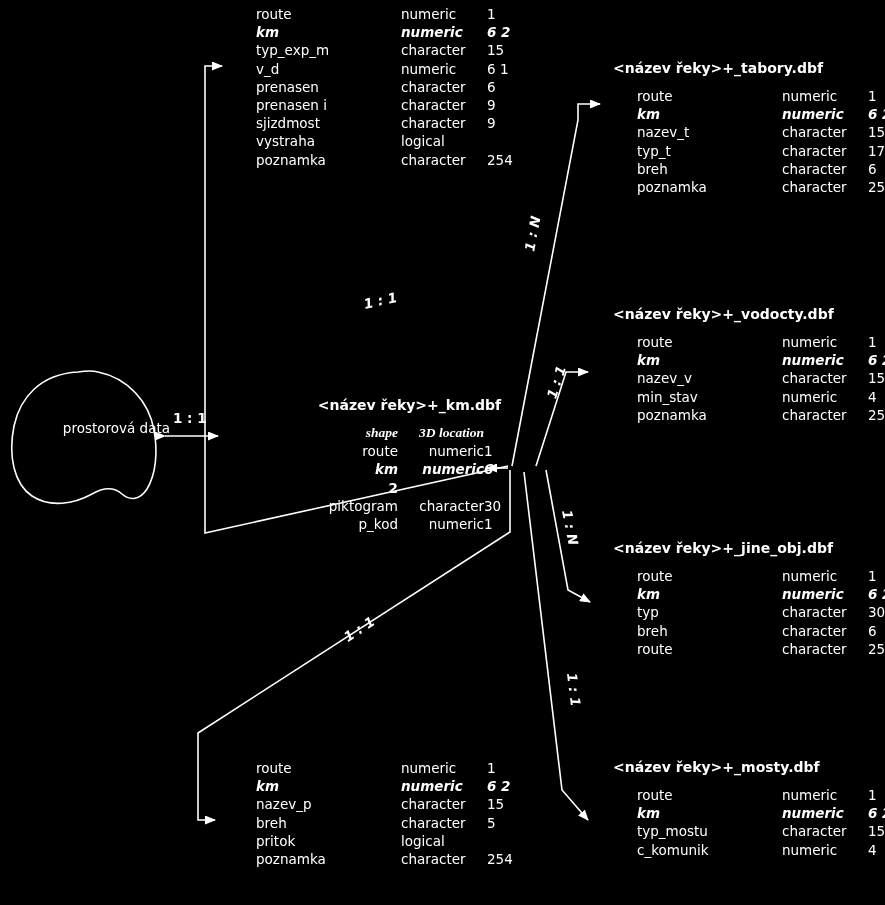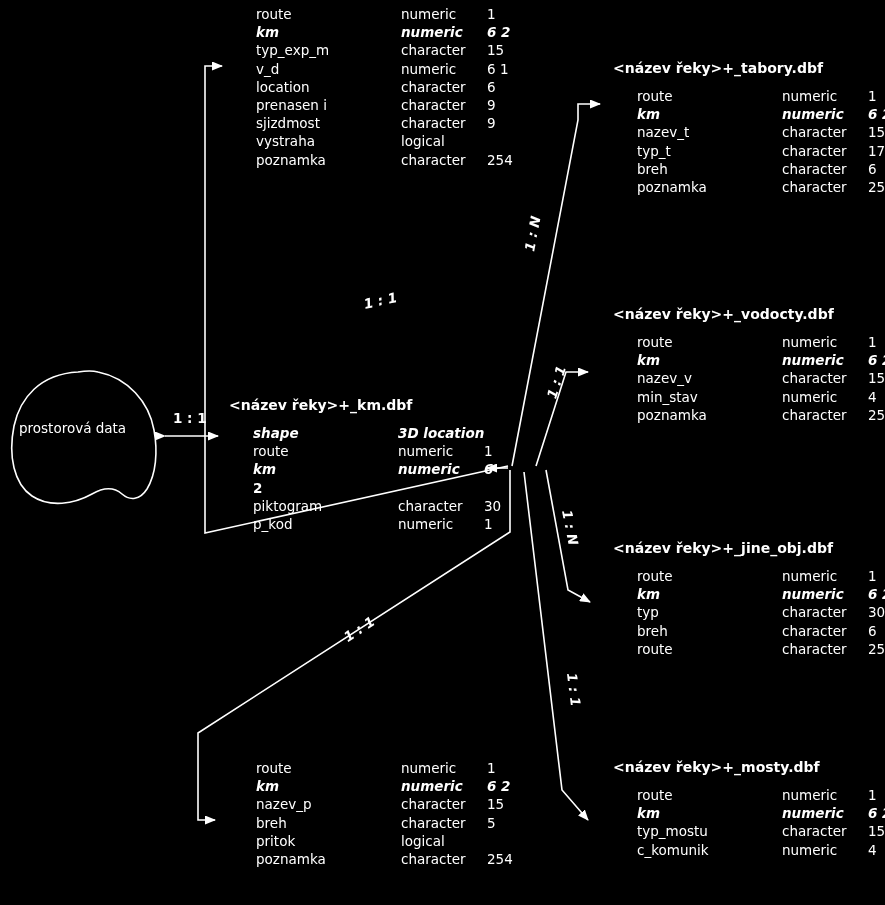--- a/index.html
+++ b/index.html
@@ -18,21 +18,21 @@
     margin:0 0 11px 0;
   }
   .rows{display:block;margin-left:24px;}
   .row{
     display:flex;font-size:13.5px;line-height:18.2px;white-space:nowrap;
   }
   .fname{width:145px;flex:0 0 145px;}
   .ftype{width:86px;flex:0 0 86px;}
   .flen{flex:0 0 auto;}
   .row.key .fname,.row.key .ftype,.row.key .flen{font-weight:bold;font-style:italic;}
-  .row.shape .fname,.row.shape .ftype{font-weight:bold;font-style:italic;}
+  .row.shape .fname,.row.shape .ftype{font-weight:bold;font-style:italic;font-family:Liberation Serif, serif;}
   .row.cont .fname{font-weight:bold;}
 
   .blob-label{
     position:absolute;font-size:13.5px;white-space:nowrap;
   }
   .rel-label{
     position:absolute;font-size:13.5px;font-weight:bold;font-style:italic;
     white-space:nowrap;
   }
   .rel-h{font-style:normal;font-weight:bold;}
@@ -71,21 +71,21 @@
     <path d="M78,372 C40,374 20,398 14,426 C8,456 14,484 32,496
              C50,508 74,504 92,494 C104,487 114,487 122,494
              C130,501 140,500 147,489 C156,474 158,452 154,430
              C149,402 128,378 98,372 C91,370 84,371 78,372 Z" fill="none" stroke="#ffffff" stroke-width="1.6"></path>
 
     <g stroke="#ffffff" stroke-width="1.6" fill="none">
       <path d="M165,436 L218,436" marker-end="url(#ah)" marker-start="url(#ah-start)"></path>
     </g>
   </svg>
 
-  <div class="blob-label" style="left:19px;top:420px;width:140px;text-align:left;">prostorová data</div>
+  <div class="blob-label" style="left:30px;top:420px;width:140px;text-align:right;">prostorová data</div>
 
   <div class="rel-label rel-h" style="left:173px;top:410px;">1 : 1</div>
 
   <div class="rel-label" style="left:364px;top:296px;transform:rotate(-12.5deg);transform-origin:left center;">1 : 1</div>
 
   <div class="rel-label" style="left:529px;top:243px;transform:rotate(-79deg);transform-origin:left center;">1 : N</div>
 
   <div class="rel-label" style="left:551px;top:390px;transform:rotate(-72deg);transform-origin:left center;">1 : 1</div>
 
   <div class="rel-label" style="left:567px;top:502px;transform:rotate(79deg);transform-origin:left center;">1 : N</div>
@@ -110,21 +110,21 @@
           <span class="fname">typ_exp_m</span>
           <span class="ftype">character</span>
           <span class="flen">15</span>
         </div>
         <div class="row">
           <span class="fname">v_d</span>
           <span class="ftype">numeric</span>
           <span class="flen">6 1</span>
         </div>
         <div class="row">
-          <span class="fname">location</span>
+          <span class="fname">prenasen</span>
           <span class="ftype">character</span>
           <span class="flen">6</span>
         </div>
         <div class="row">
           <span class="fname">prenasen i</span>
           <span class="ftype">character</span>
           <span class="flen">9</span>
         </div>
         <div class="row">
           <span class="fname">sjizdmost</span>
@@ -204,21 +204,21 @@
           <span class="flen">4</span>
         </div>
         <div class="row">
           <span class="fname">poznamka</span>
           <span class="ftype">character</span>
           <span class="flen">254</span>
         </div>
       </div>
   </div>
 
-  <div class="table-block" id="tbl-km" style="left:229px;top:397px;">
+  <div class="table-block" id="tbl-km" style="left:229px;top:397px;text-align:right;">
     <div class="tbl-title">&lt;název řeky&gt;+_km.dbf</div>
     <div class="rows">
         <div class="row shape">
           <span class="fname">shape</span>
           <span class="ftype">3D location</span>
           <span class="flen"></span>
         </div>
         <div class="row">
           <span class="fname">route</span>
           <span class="ftype">numeric</span>

